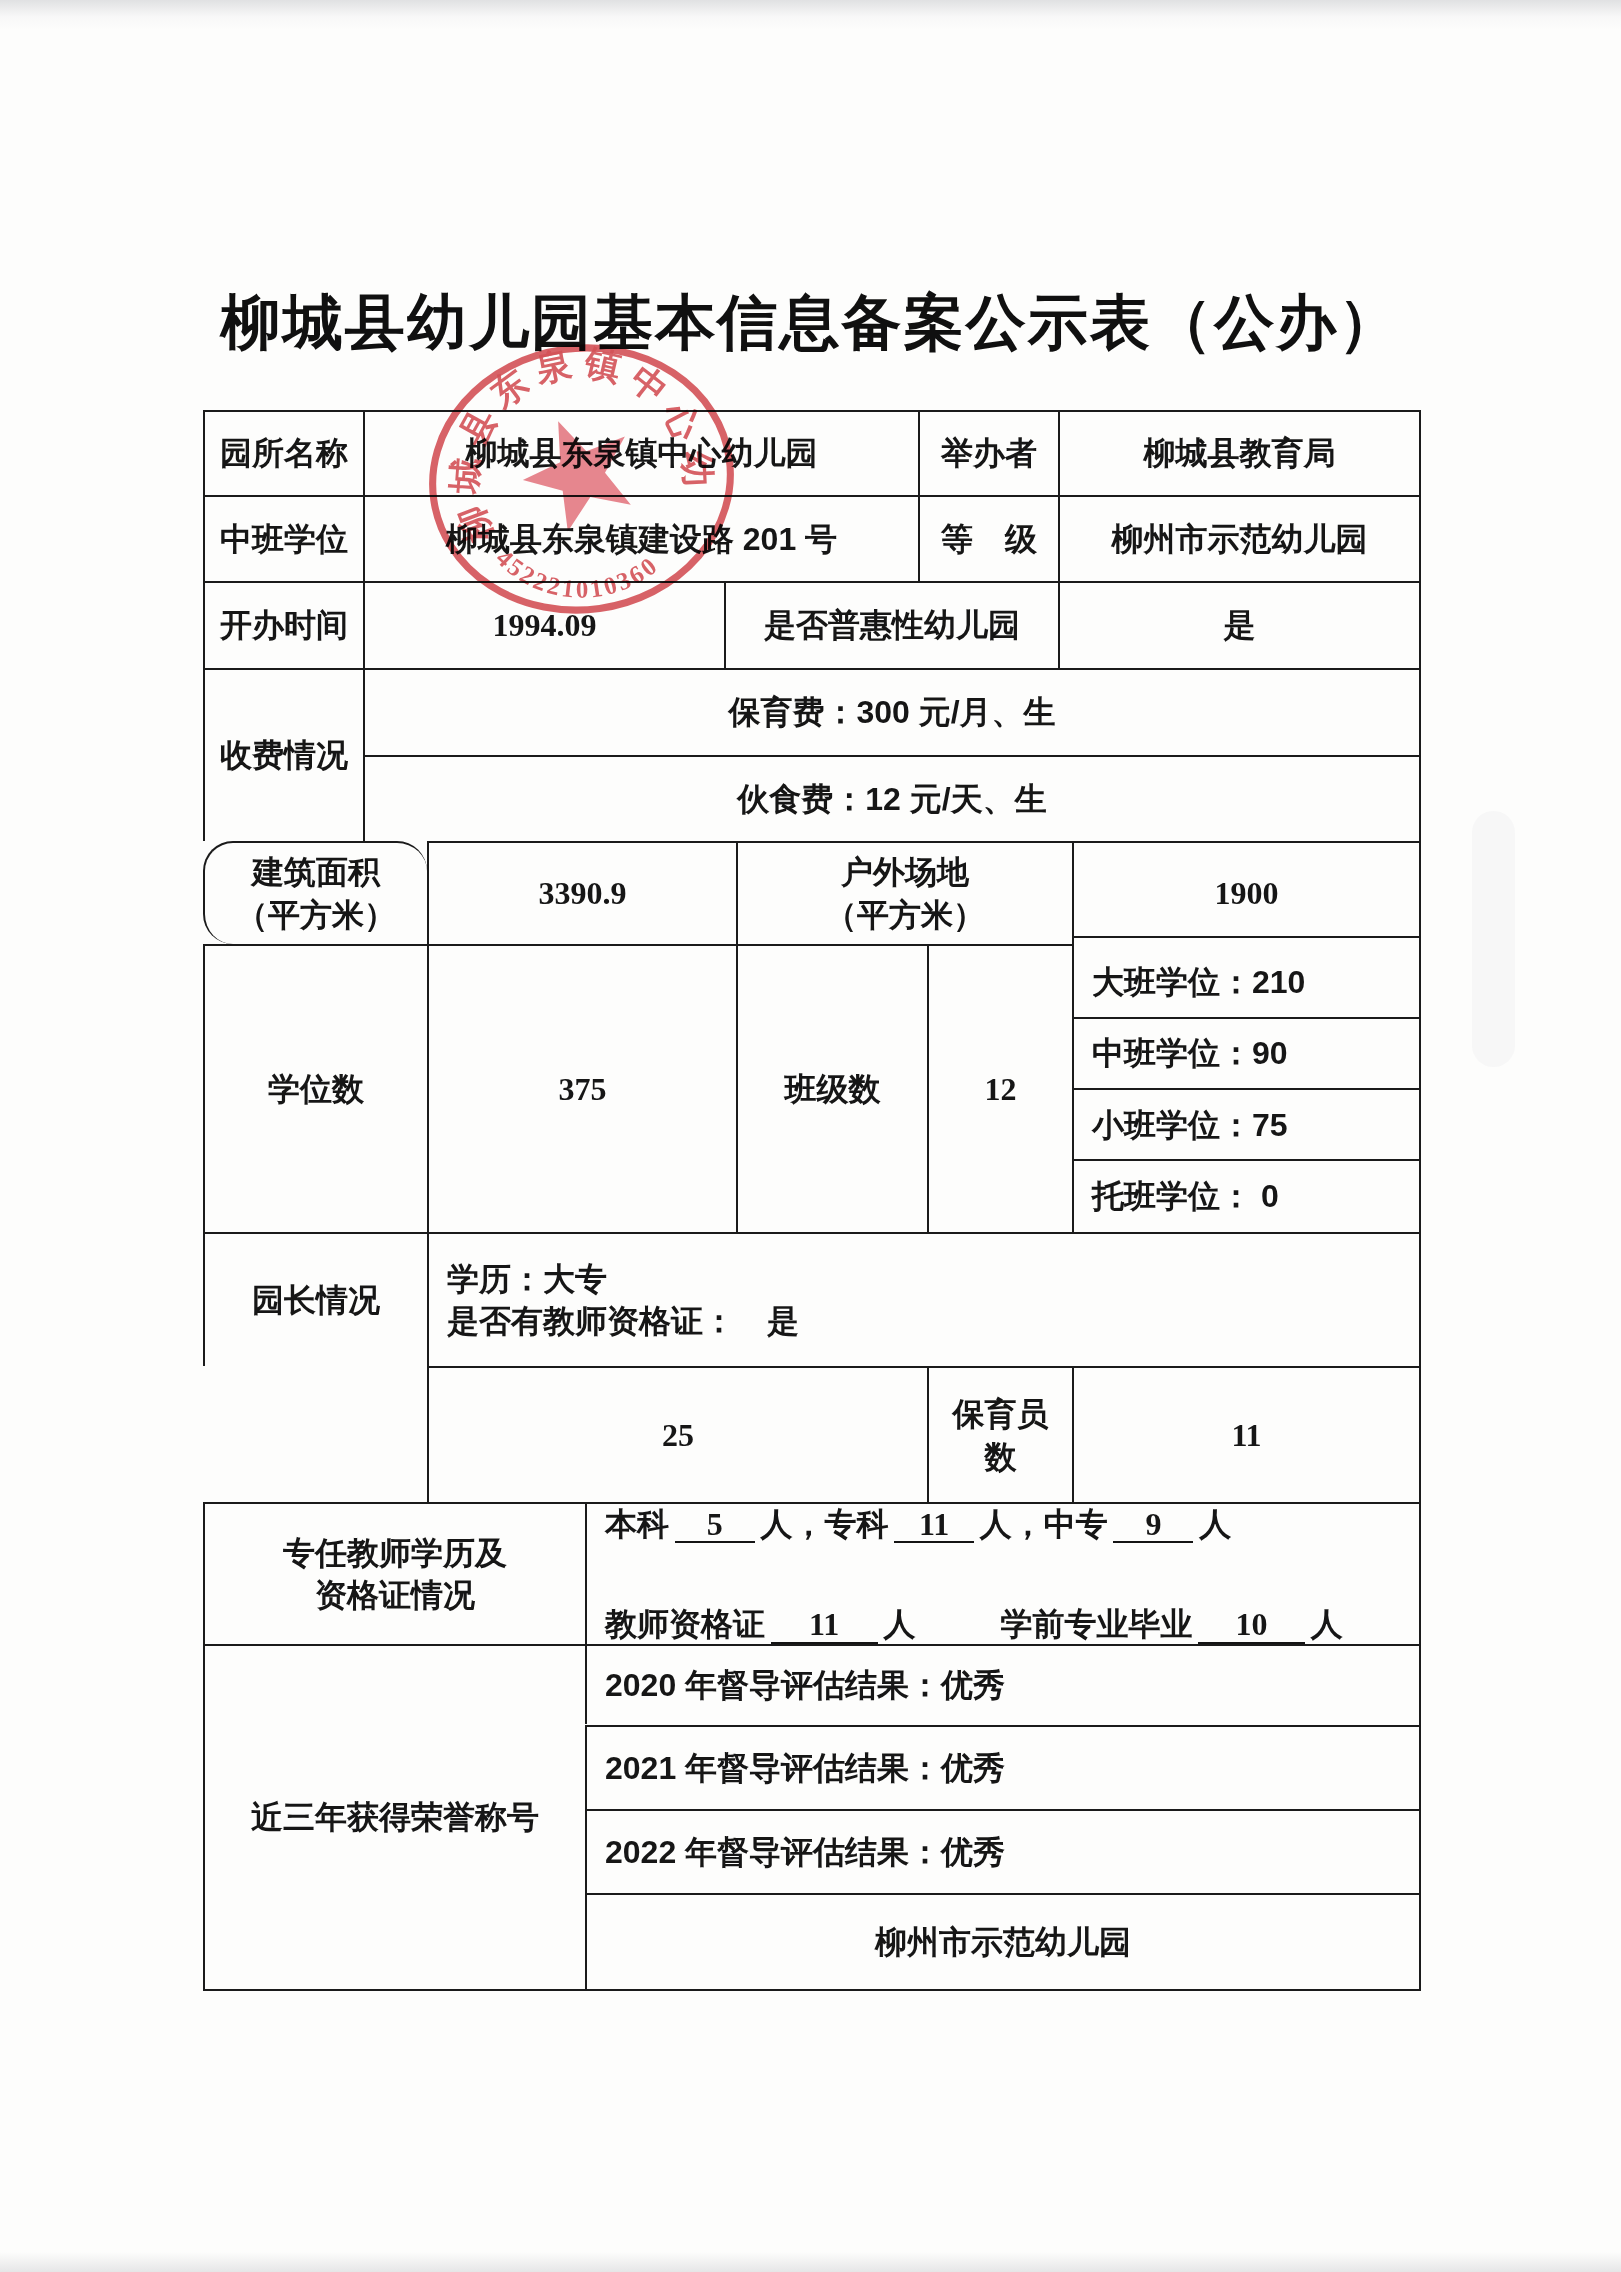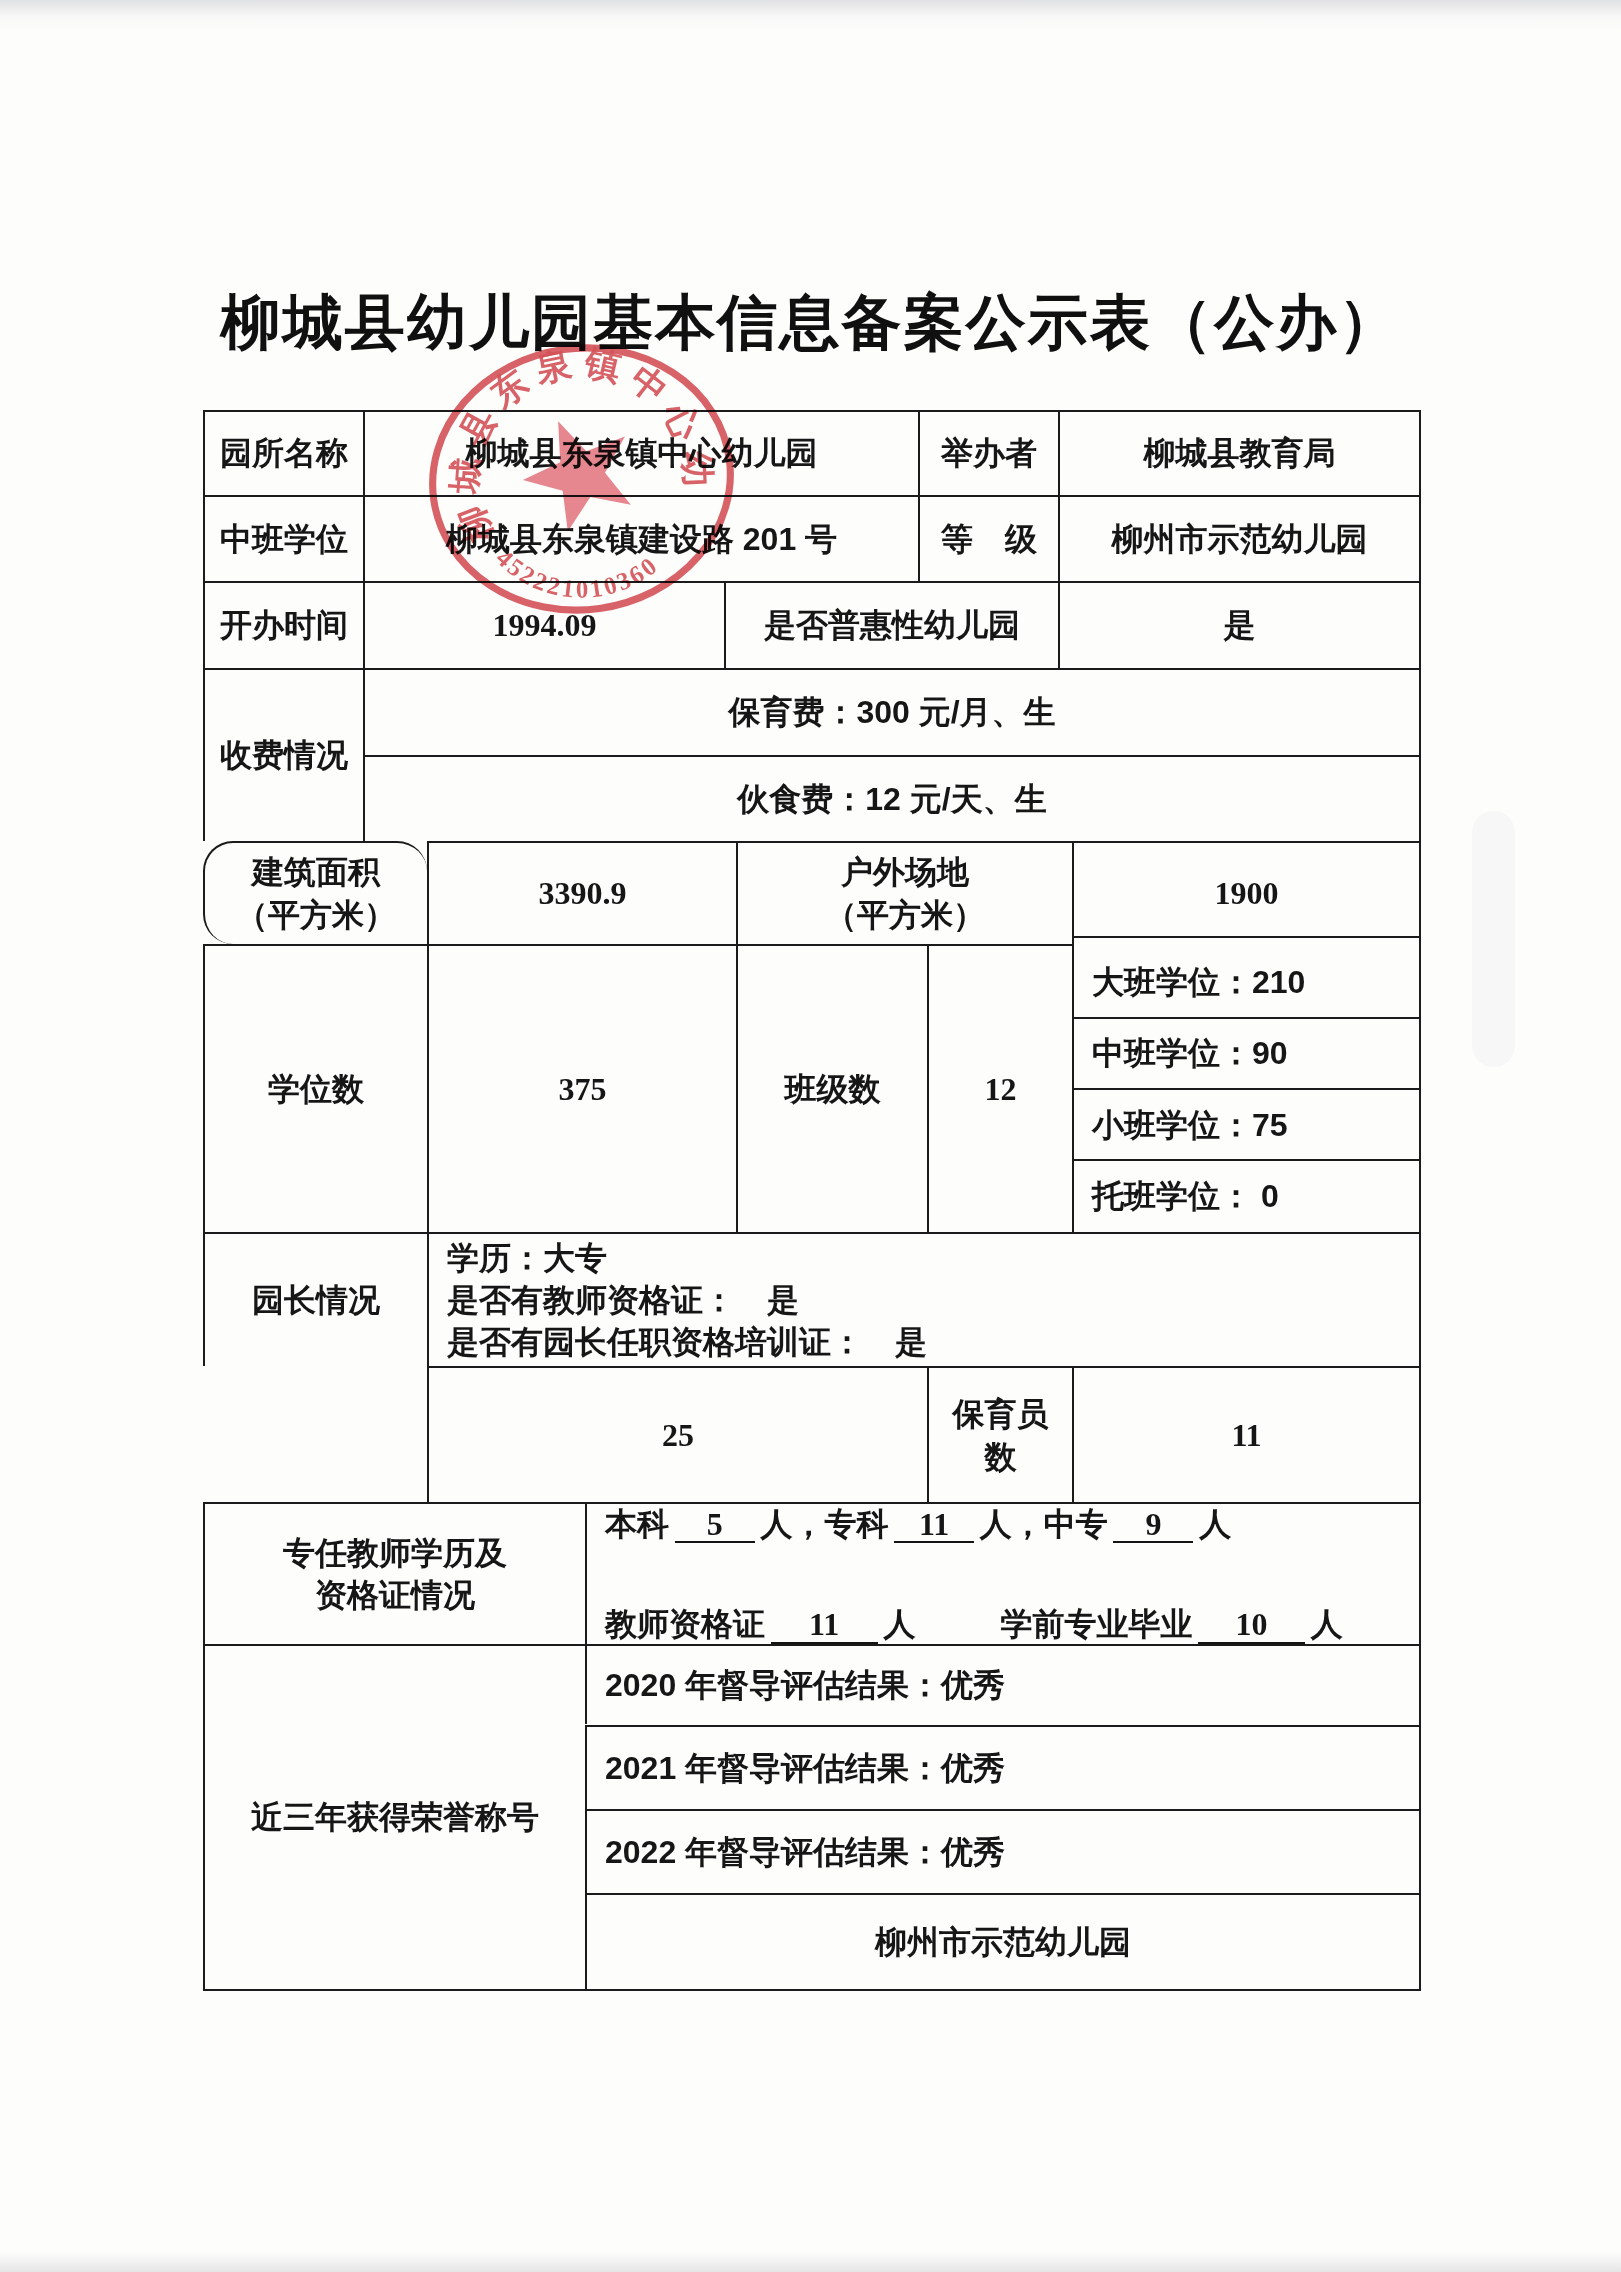--- a/index.html
+++ b/index.html
@@ -152,21 +152,20 @@
     <div class="cell c-class-v num">12</div>
     <div class="cell c-sd0 left">大班学位：210</div>
     <div class="cell c-sd1 left">中班学位：90</div>
     <div class="cell c-sd2 left">小班学位：75</div>
     <div class="cell c-sd3 left">托班学位： 0</div>
 
     <div class="cell c-prin-l">园长情况</div>
     <div class="cell c-prin-v col left" style="align-items:flex-start;justify-content:center;">
       <span>学历：大专</span>
       <span>是否有教师资格证：　是</span>
-      <span>是否有园长任职资格培训证：　是</span>
     </div>
 
     <div class="cell c-tch-v num">25</div>
     <div class="cell c-nur-l">
       <span class="nurse-wrap">保育员数</span>
     </div>
     <div class="cell c-nur-v num">11</div>
 
     <div class="cell c-edu-l col">
       <span>专任教师学历及</span>

